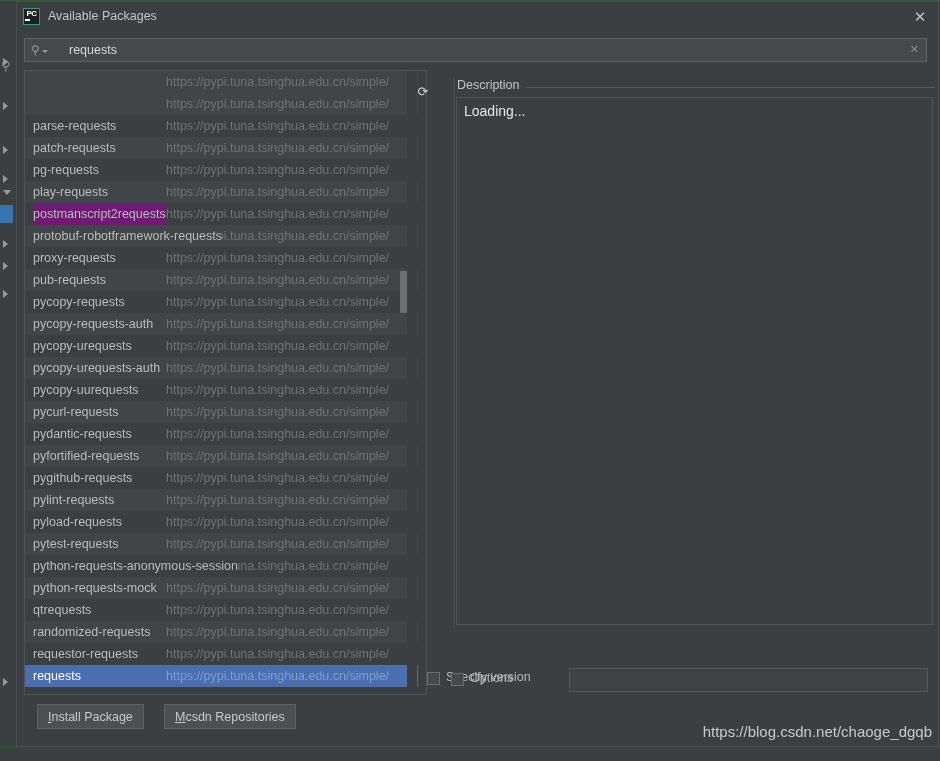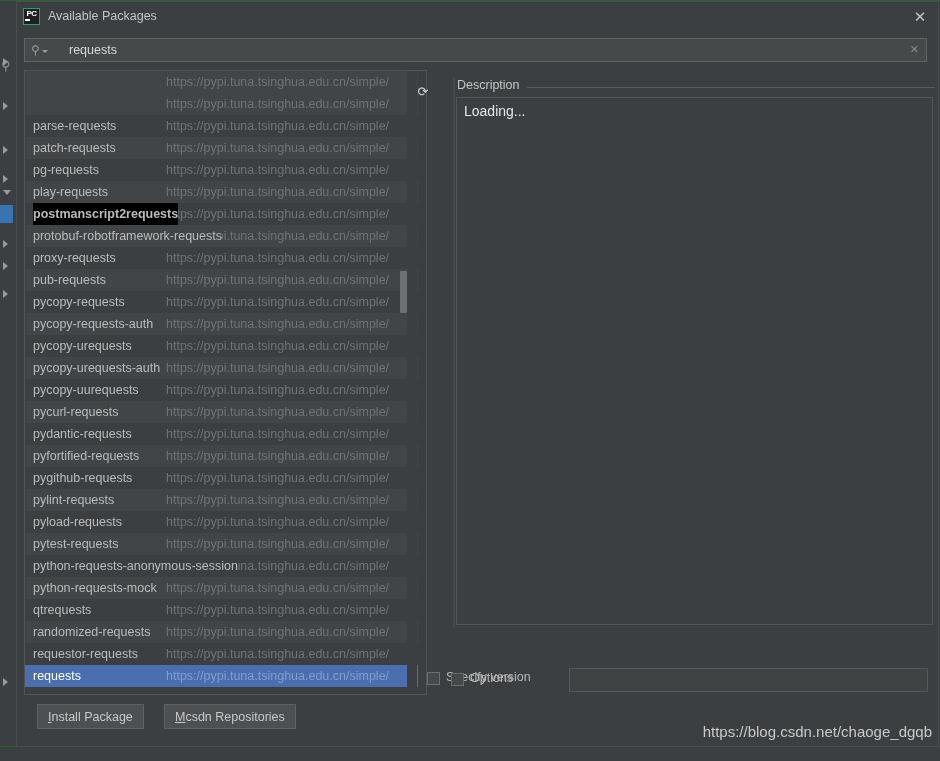--- a/index.html
+++ b/index.html
@@ -455,21 +455,21 @@
         <div class="pkg-row">
           <span class="pkg-url">https://pypi.tuna.tsinghua.edu.cn/simple/</span>
           <span class="pkg-name">pg-requests</span>
         </div>
         <div class="pkg-row alt">
           <span class="pkg-url">https://pypi.tuna.tsinghua.edu.cn/simple/</span>
           <span class="pkg-name">play-requests</span>
         </div>
         <div class="pkg-row">
           <span class="pkg-url">https://pypi.tuna.tsinghua.edu.cn/simple/</span>
-          <span class="pkg-name long" style="background: #000000; font-weight: bold;">postmanscript2requests</span>
+          <span class="pkg-name long" style="background: #701a75;">postmanscript2requests</span>
         </div>
         <div class="pkg-row alt">
           <span class="pkg-url">https://pypi.tuna.tsinghua.edu.cn/simple/</span>
           <span class="pkg-name long" style="background: rgb(65, 69, 71);">protobuf-robotframework-requests</span>
         </div>
         <div class="pkg-row">
           <span class="pkg-url">https://pypi.tuna.tsinghua.edu.cn/simple/</span>
           <span class="pkg-name">proxy-requests</span>
         </div>
         <div class="pkg-row alt">

